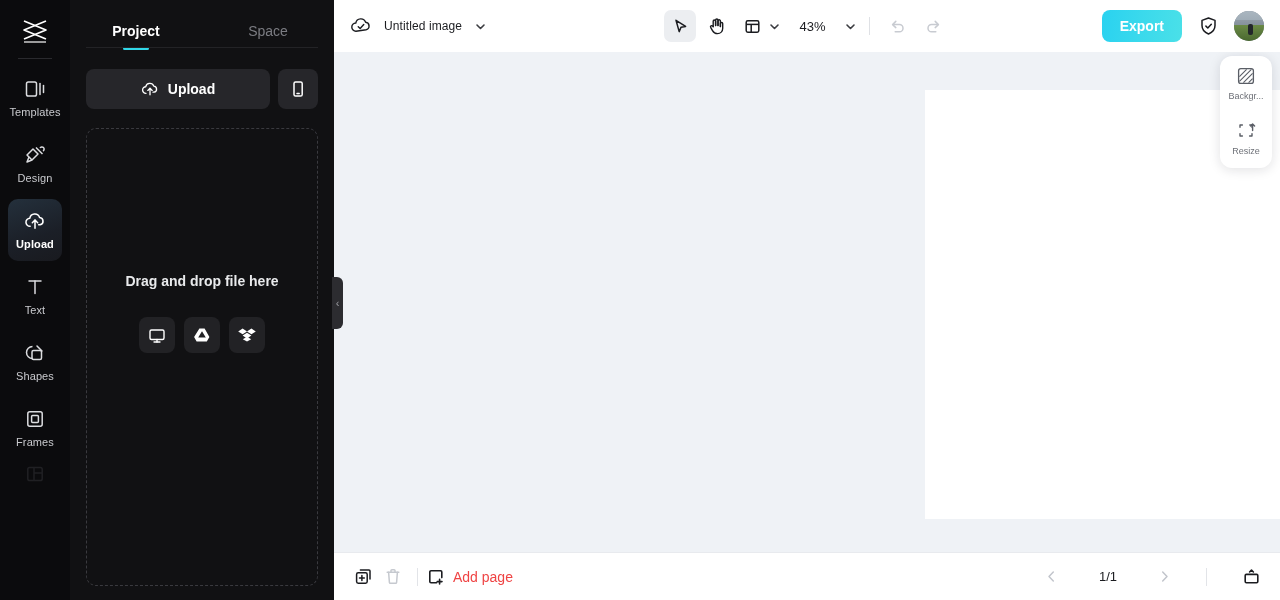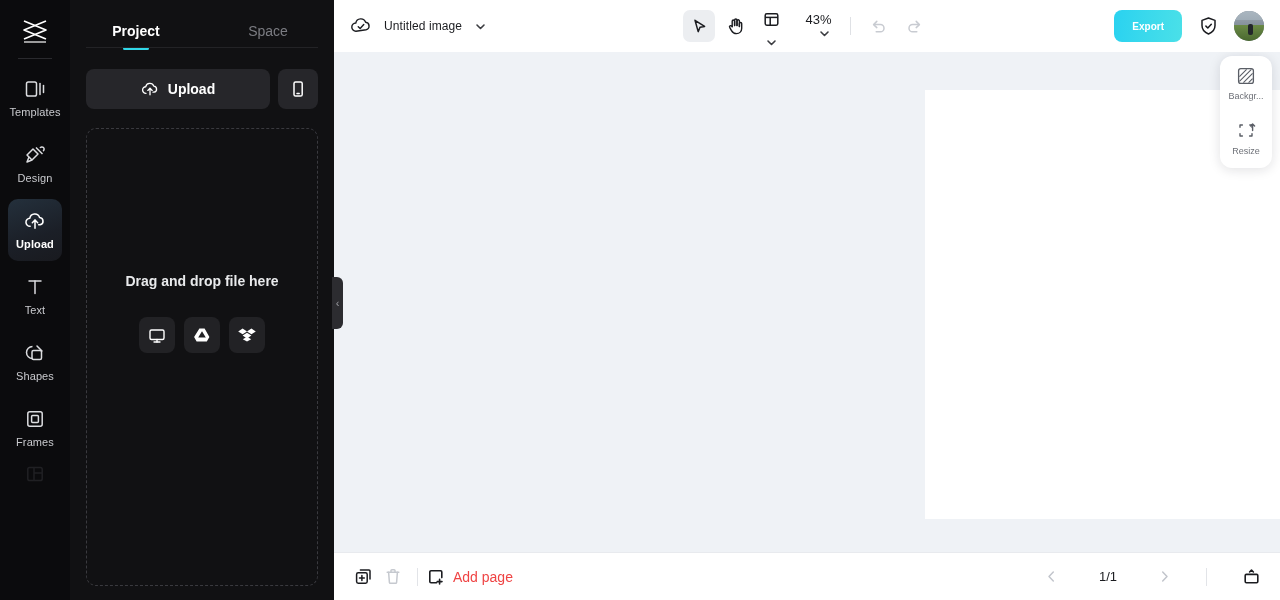--- a/index.html
+++ b/index.html
@@ -114,37 +114,37 @@
   }
   .tb-left { display: flex; align-items: center; gap: 12px; }
   .tb-title {
     font-size: 12px; color: #1b1c20; letter-spacing: .1px;
   }
   .tb-chev { color: #3c3d42; display: flex; align-items: center; cursor: pointer; }
   .tb-center {
     position: absolute; left: 0; right: 0; display: flex; justify-content: center;
     align-items: center; gap: 4px; pointer-events: none;
   }
-  .tb-center > * { pointer-events: auto; flex-direction: column; }
+  .tb-center > * { pointer-events: auto; }
   .tool-btn {
     width: 32px; height: 32px; border-radius: 7px;
     display: flex; align-items: center; justify-content: center; cursor: pointer;
     color: #1b1c20;
   }
   .tool-btn.active { background: #eceef1; }
   .tb-group { display: flex; align-items: center; cursor: pointer; }
   .zoom-val { font-size: 13px; color: #1b1c20; padding: 0 6px; min-width: 34px; text-align: center; }
   .tb-div { width: 1px; height: 18px; background: #dfe1e5; margin: 0 8px; }
   .tb-right {
     margin-left: auto; display: flex; align-items: center; gap: 13px; z-index: 2;
   }
   .btn-export {
     height: 32px; padding: 0 18px; border-radius: 8px;
     background: linear-gradient(96deg, #2ad2f0 0%, #3ad9ec 48%, #4ae0e8 100%);
-    color: #fff; font-size: 10px; font-weight: bold;
+    color: #fff; font-size: 14px; font-weight: bold;
     display: flex; align-items: center; justify-content: center; cursor: pointer;
   }
   .icon-btn { width: 26px; height: 26px; display: flex; align-items: center; justify-content: center; cursor: pointer; color: #1b1c20; }
   .avatar {
     width: 30px; height: 30px; border-radius: 50%; overflow: hidden; cursor: pointer;
     background: #7f8a93; position: relative; flex: 0 0 30px;
   }
   .av-sky { position: absolute; inset: 0 0 52% 0; background: linear-gradient(180deg,#aab6c0 0%, #9aa7b2 100%); }
   .av-city { position: absolute; left: 0; right: 0; top: 30%; height: 22%; background: linear-gradient(180deg,#8d97a1,#7e8a95); opacity:.85; }
   .av-grass { position: absolute; inset: 48% 0 0 0; background: linear-gradient(180deg,#6b8a46 0%, #49682f 100%); }

